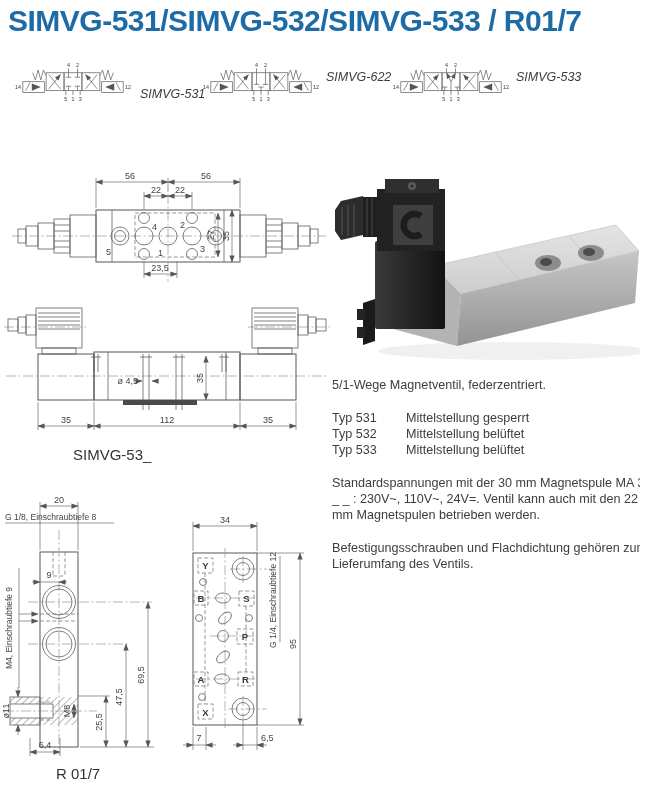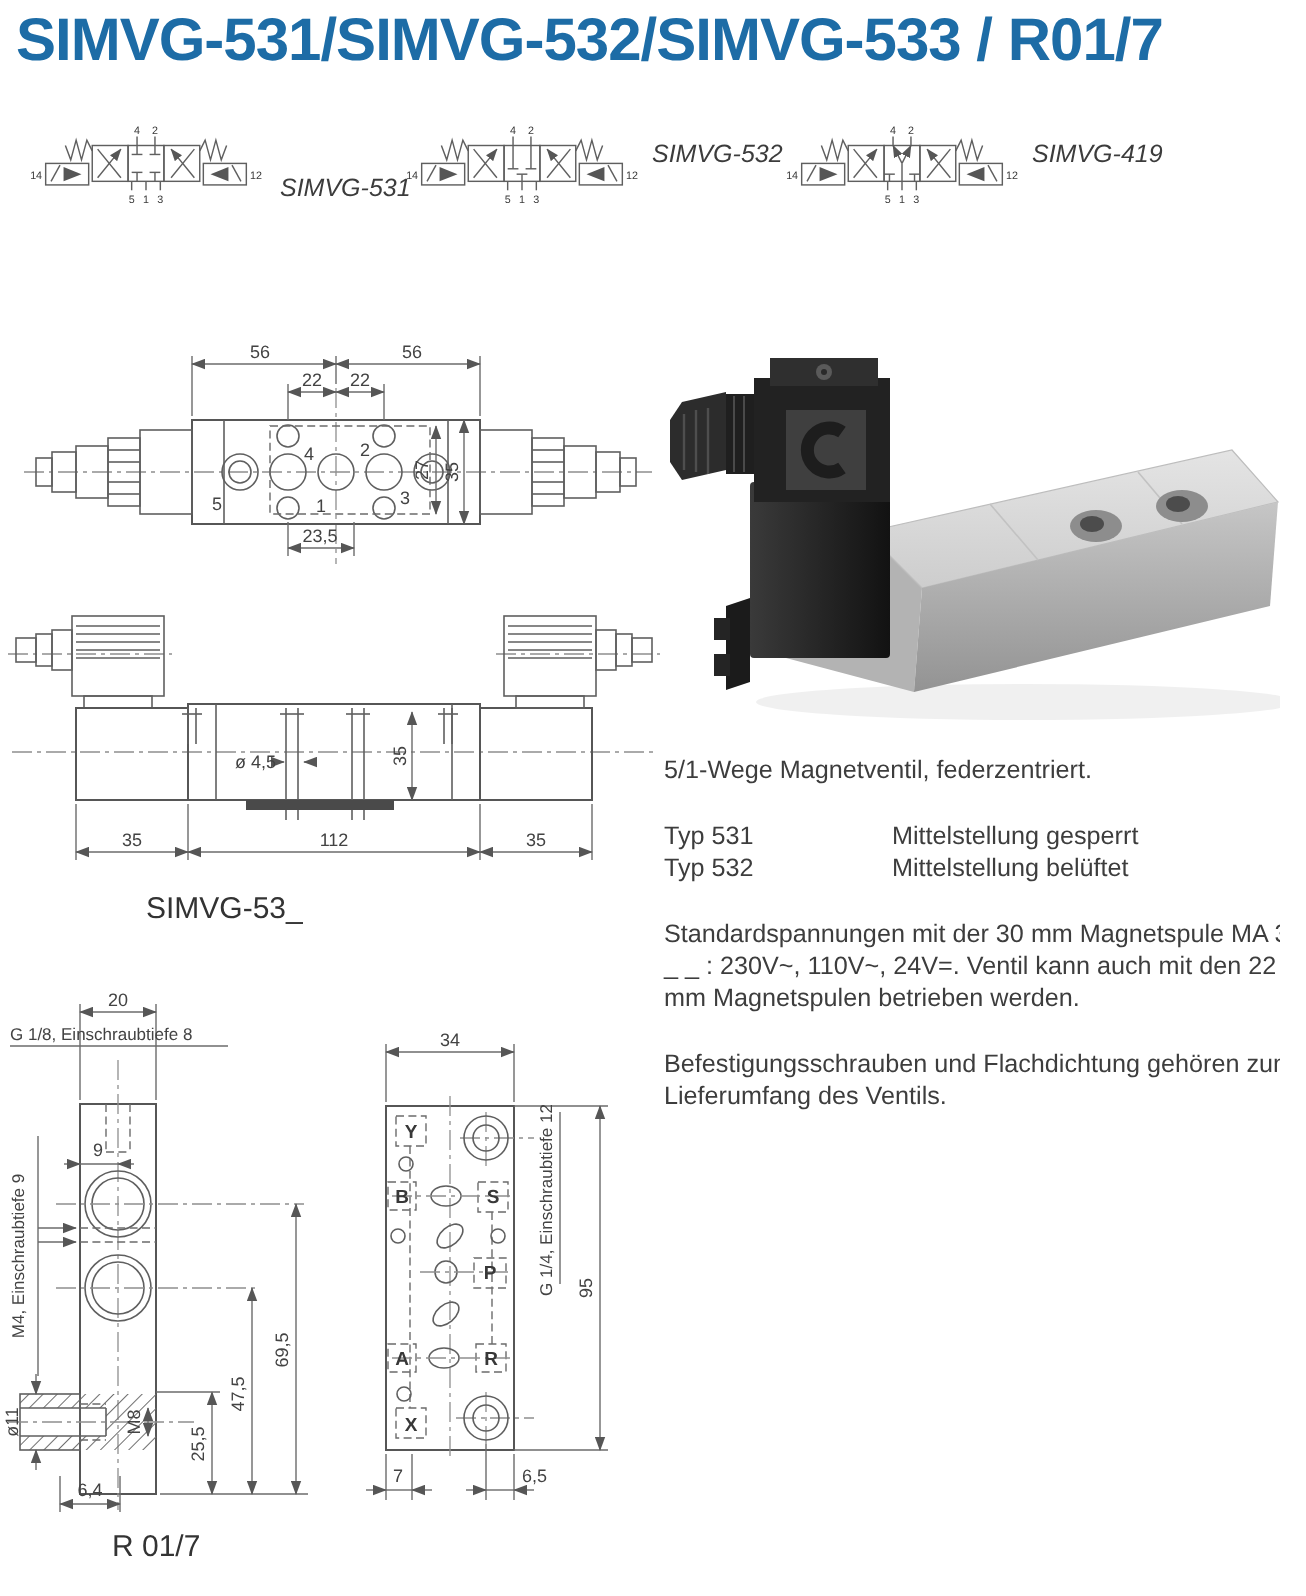--- a/index.html
+++ b/index.html
@@ -14,21 +14,21 @@
     font-size:30px; font-weight:bold; letter-spacing:-0.5px;
     color:#1d6ca6; white-space:nowrap;
   }
 
   .sym-label { position:absolute; font-size:12.5px; font-style:italic; color:#3c3c3c; white-space:nowrap; }
   .drawing-caption { position:absolute; font-size:15px; font-weight:normal; color:#333; white-space:nowrap; }
 
   .desc { position:absolute; left:332px; top:377px; width:322px; font-size:12.6px; line-height:16px; color:#3d3d3d; }
   .desc p { margin:0 0 17px 0; }
   .types { margin:0 0 17px 0; }
-  .trow { display:flex;gap:40px; }
+  .trow { display:flex; }
   .tname { width:74px; flex:0 0 74px; }
 
   
   svg { overflow:visible; }
   svg text { font-family:"Liberation Sans", sans-serif; }
   .ln  { fill:none; stroke:#565656; stroke-width:1; }
   .lnt { fill:none; stroke:#5f5f5f; stroke-width:0.8; }
   .dim-l { stroke:#6b6b6b; stroke-width:0.7; fill:none; }
   .cl  { stroke:#8f8f8f; stroke-width:0.65; fill:none; stroke-dasharray:10 2.5 2 2.5; }
   .dsh { stroke:#6b6b6b; stroke-width:0.7; fill:none; stroke-dasharray:4 2.2; }
@@ -144,21 +144,21 @@
       <line x1="116" y1="23" x2="121" y2="32"></line>
     </g>
     <text class="sp" x="63" y="5.5" text-anchor="middle">4</text>
     <text class="sp" x="73" y="5.5" text-anchor="middle">2</text>
     <text class="sp" x="60" y="44" text-anchor="middle">5</text>
     <text class="sp" x="68" y="44" text-anchor="middle">1</text>
     <text class="sp" x="76" y="44" text-anchor="middle">3</text>
     <text class="sp" x="10" y="30.5" text-anchor="end">14</text>
     <text class="sp" x="126" y="30.5">12</text>
   </svg>
-  <div class="sym-label" style="left:326px; top:70px;">SIMVG-532</div>
+  <div class="sym-label" style="left:326px; top:70px;">SIMVG-622</div>
 
   <svg class="abs" style="left:390px; top:62px;" width="122" height="43" viewBox="0 0 136 48">
     <g class="lnt">
       <rect x="38" y="12" width="20" height="20"></rect>
       <rect x="58" y="12" width="20" height="20"></rect>
       <rect x="78" y="12" width="20" height="20"></rect>
       <line x1="41" y1="30" x2="54" y2="14" marker-end="url(#arr)"></line>
       <line x1="54" y1="30" x2="41" y2="14"></line>
       <line x1="95" y1="30" x2="82" y2="14" marker-end="url(#arr)"></line>
       <line x1="82" y1="30" x2="95" y2="14"></line>
@@ -185,21 +185,21 @@
       <line x1="116" y1="23" x2="121" y2="32"></line>
     </g>
     <text class="sp" x="63" y="5.5" text-anchor="middle">4</text>
     <text class="sp" x="73" y="5.5" text-anchor="middle">2</text>
     <text class="sp" x="60" y="44" text-anchor="middle">5</text>
     <text class="sp" x="68" y="44" text-anchor="middle">1</text>
     <text class="sp" x="76" y="44" text-anchor="middle">3</text>
     <text class="sp" x="10" y="30.5" text-anchor="end">14</text>
     <text class="sp" x="126" y="30.5">12</text>
   </svg>
-  <div class="sym-label" style="left:516px; top:70px;">SIMVG-419</div>
+  <div class="sym-label" style="left:516px; top:70px;">SIMVG-533</div>
 
   <svg class="abs" style="left:8px; top:160px;" width="322" height="140" viewBox="0 0 322 140">
     <g>
       <line class="cl" x1="4" y1="76" x2="318" y2="76"></line>
       <line class="cl" x1="160" y1="34" x2="160" y2="122"></line>
       <rect class="ln" x="88" y="50" width="144" height="52"></rect>
       <line class="lnt" x1="104" y1="50" x2="104" y2="102"></line>
       <line class="lnt" x1="216" y1="50" x2="216" y2="102"></line>
 
       <rect class="lnt" x="62" y="55" width="26" height="42"></rect>
@@ -378,20 +378,24 @@
     <p>5/1-Wege Magnetventil, federzentriert.</p>
     <div class="types">
       <div class="trow">
         <span class="tname">Typ 531</span>
         <span>Mittelstellung gesperrt</span>
       </div>
       <div class="trow">
         <span class="tname">Typ 532</span>
         <span>Mittelstellung belüftet</span>
       </div>
+      <div class="trow">
+        <span class="tname">Typ 533</span>
+        <span>Mittelstellung belüftet</span>
+      </div>
     </div>
     <p>Standardspannungen mit der 30 mm Magnetspule MA 30 _ _ : 230V~, 110V~, 24V=. Ventil kann auch mit den 22 mm Magnetspulen betrieben werden.</p>
     <p>Befestigungsschrauben und Flachdichtung gehören zum Lieferumfang des Ventils.</p>
   </div>
 
   <svg class="abs" style="left:2px; top:490px;" width="168" height="274" viewBox="0 0 168 274">
     <g>
 
       <line class="dim-l" x1="38" y1="60" x2="38" y2="12"></line>
       <line class="dim-l" x1="76" y1="60" x2="76" y2="12"></line>

